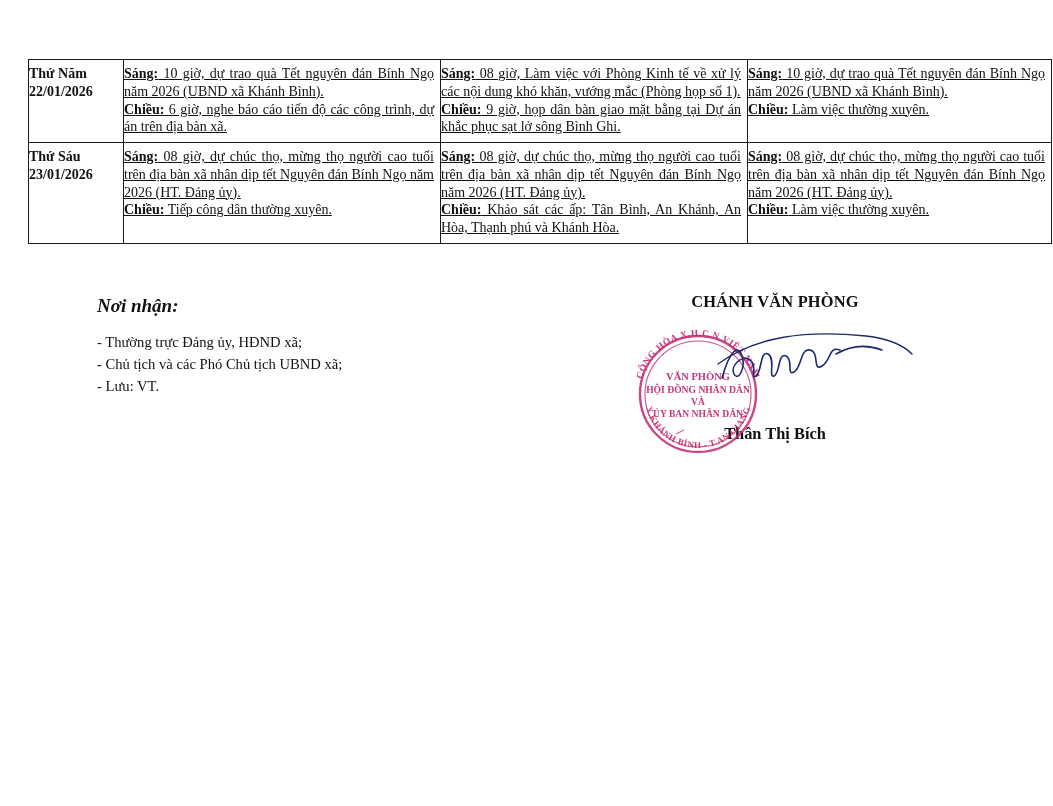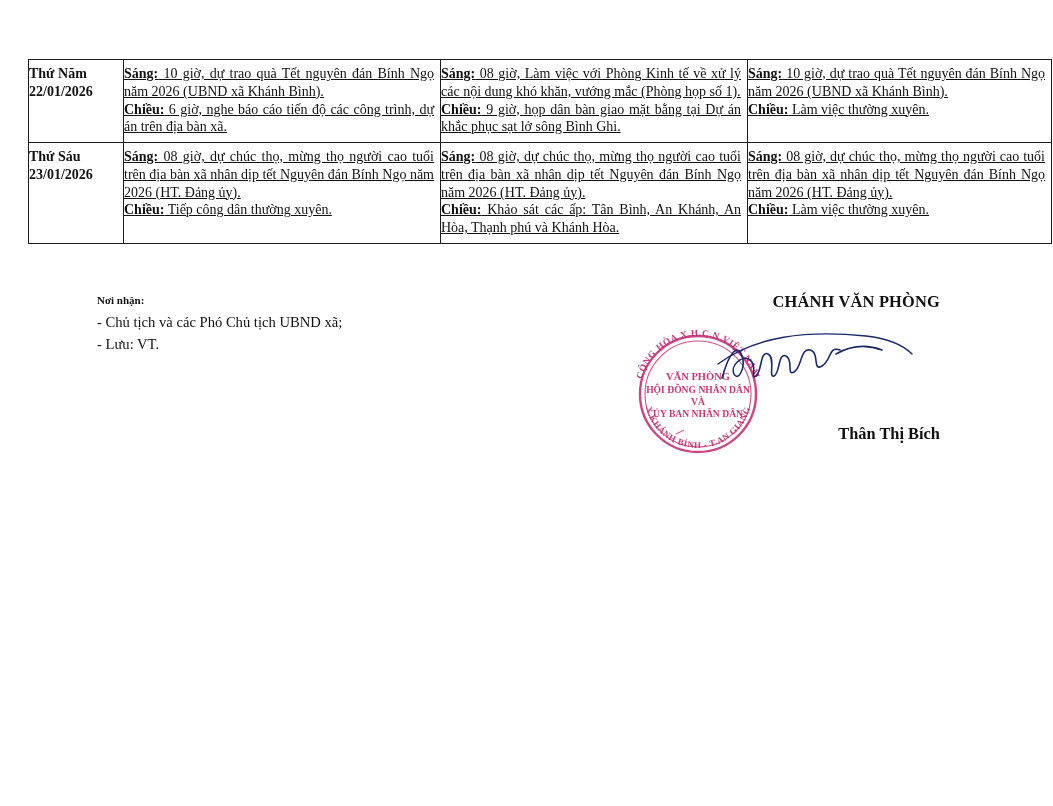--- a/index.html
+++ b/index.html
@@ -63,31 +63,32 @@
   .recipients {
     position: absolute;
     left: 97px;
     top: 292px;
     width: 330px;
     font-size: 14.6px;
     line-height: 1.52;
   }
   .recipients .title {
     font-weight: bold;
-    font-size: 11px;
-    margin-bottom: 2px;
+    font-style: italic;
+    font-size: 19px;
+    margin-bottom: 10px;
   }
   .recipients .rline { white-space: nowrap; }
 
   .signblock {
     position: absolute;
     left: 610px;
     top: 292px;
     width: 330px;
-    text-align: right;
+    text-align: center;
   }
   .signblock .role {
     font-weight: bold;
     font-size: 16.4px;
     letter-spacing: 0.2px;
   }
   .signblock .name {
     font-weight: bold;
     font-size: 16.4px;
     margin-top: 112px;
@@ -154,20 +155,21 @@
         <td class="col3">
           <p class="entry"><span class="lbl">Sáng:</span><span> 08 giờ, dự chúc thọ, mừng thọ người cao tuổi trên địa bàn xã nhân dịp tết Nguyên đán Bính Ngọ năm 2026 (HT. Đảng ủy).</span></p>
           <p class="entry"><span class="lbl">Chiều:</span><span> Làm việc thường xuyên.</span></p>
         </td>
       </tr>
     </tbody>
   </table>
 
   <div class="recipients">
     <div class="title">Nơi nhận:</div>
+    <div class="rline">- Thường trực Đảng ủy, HĐND xã;</div>
     <div class="rline">- Chủ tịch và các Phó Chủ tịch UBND xã;</div>
     <div class="rline">- Lưu: VT.</div>
   </div>
 
   <div class="signblock">
     <div class="role">CHÁNH VĂN PHÒNG</div>
     <div class="name">Thân Thị Bích</div>
   </div>
 
   <div class="stamp">

